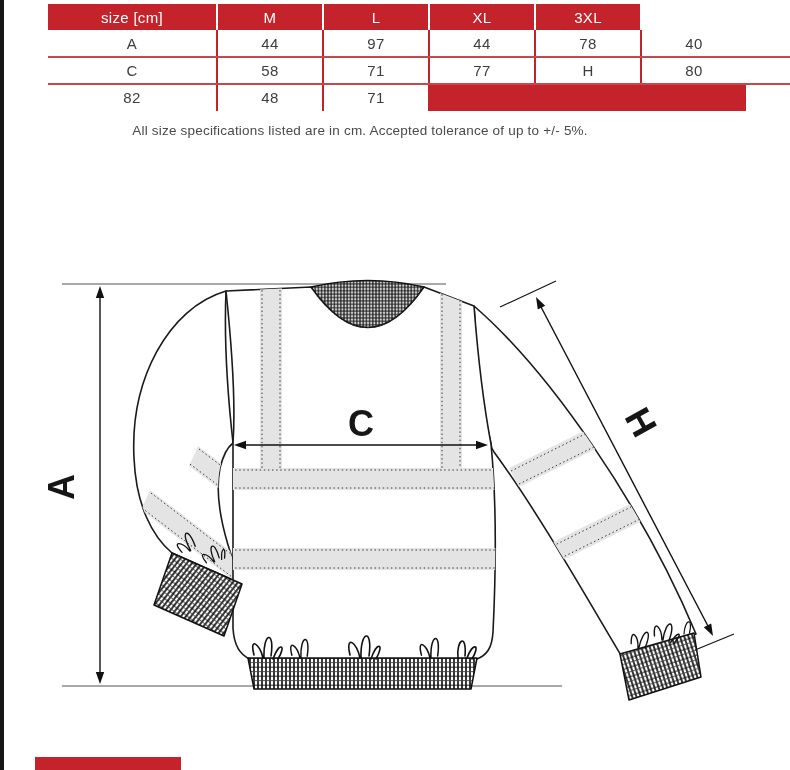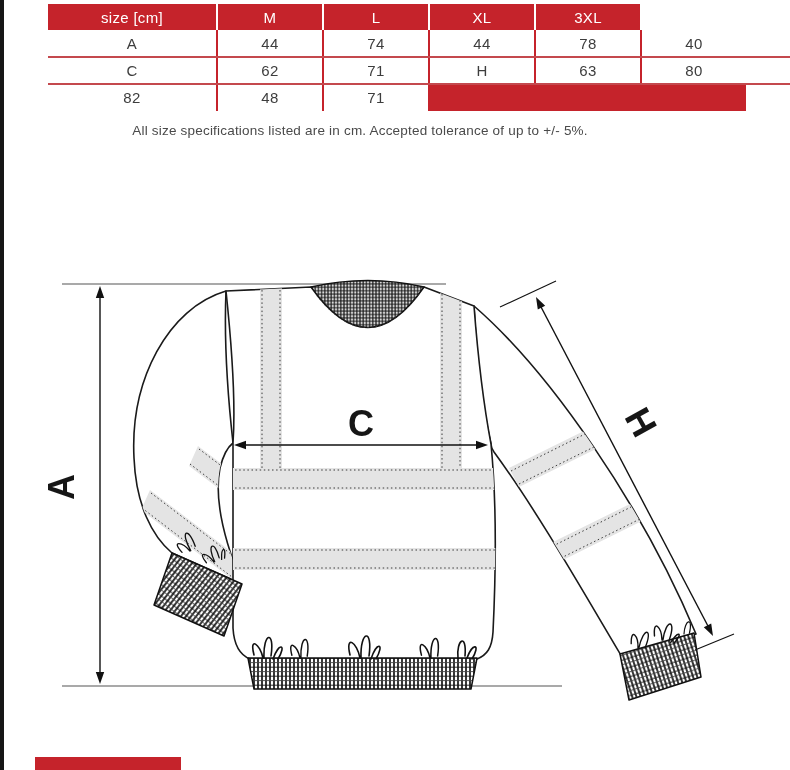--- a/index.html
+++ b/index.html
@@ -49,29 +49,29 @@
     <div class="hcell">size [cm]</div>
     <div class="hcell">M</div>
     <div class="hcell">L</div>
     <div class="hcell">XL</div>
     <div class="hcell">3XL</div>
   </div>
 
   <div class="tbl-body">
     <div class="cell">A</div>
     <div class="cell">44</div>
-    <div class="cell">74</div>
+    <div class="cell">97</div>
     <div class="cell">44</div>
     <div class="cell">78</div>
     <div class="cell">40</div>
     <div class="cell">C</div>
-    <div class="cell">62</div>
+    <div class="cell">58</div>
     <div class="cell">71</div>
+    <div class="cell">77</div>
     <div class="cell">H</div>
-    <div class="cell">63</div>
     <div class="cell">80</div>
     <div class="cell">82</div>
     <div class="cell">48</div>
     <div class="cell">71</div>
   </div>
   <div class="hline h1"></div>
   <div class="hline h2"></div>
 
   <div class="note">All size specifications listed are in cm. Accepted tolerance of up to +/- 5%.</div>
 

